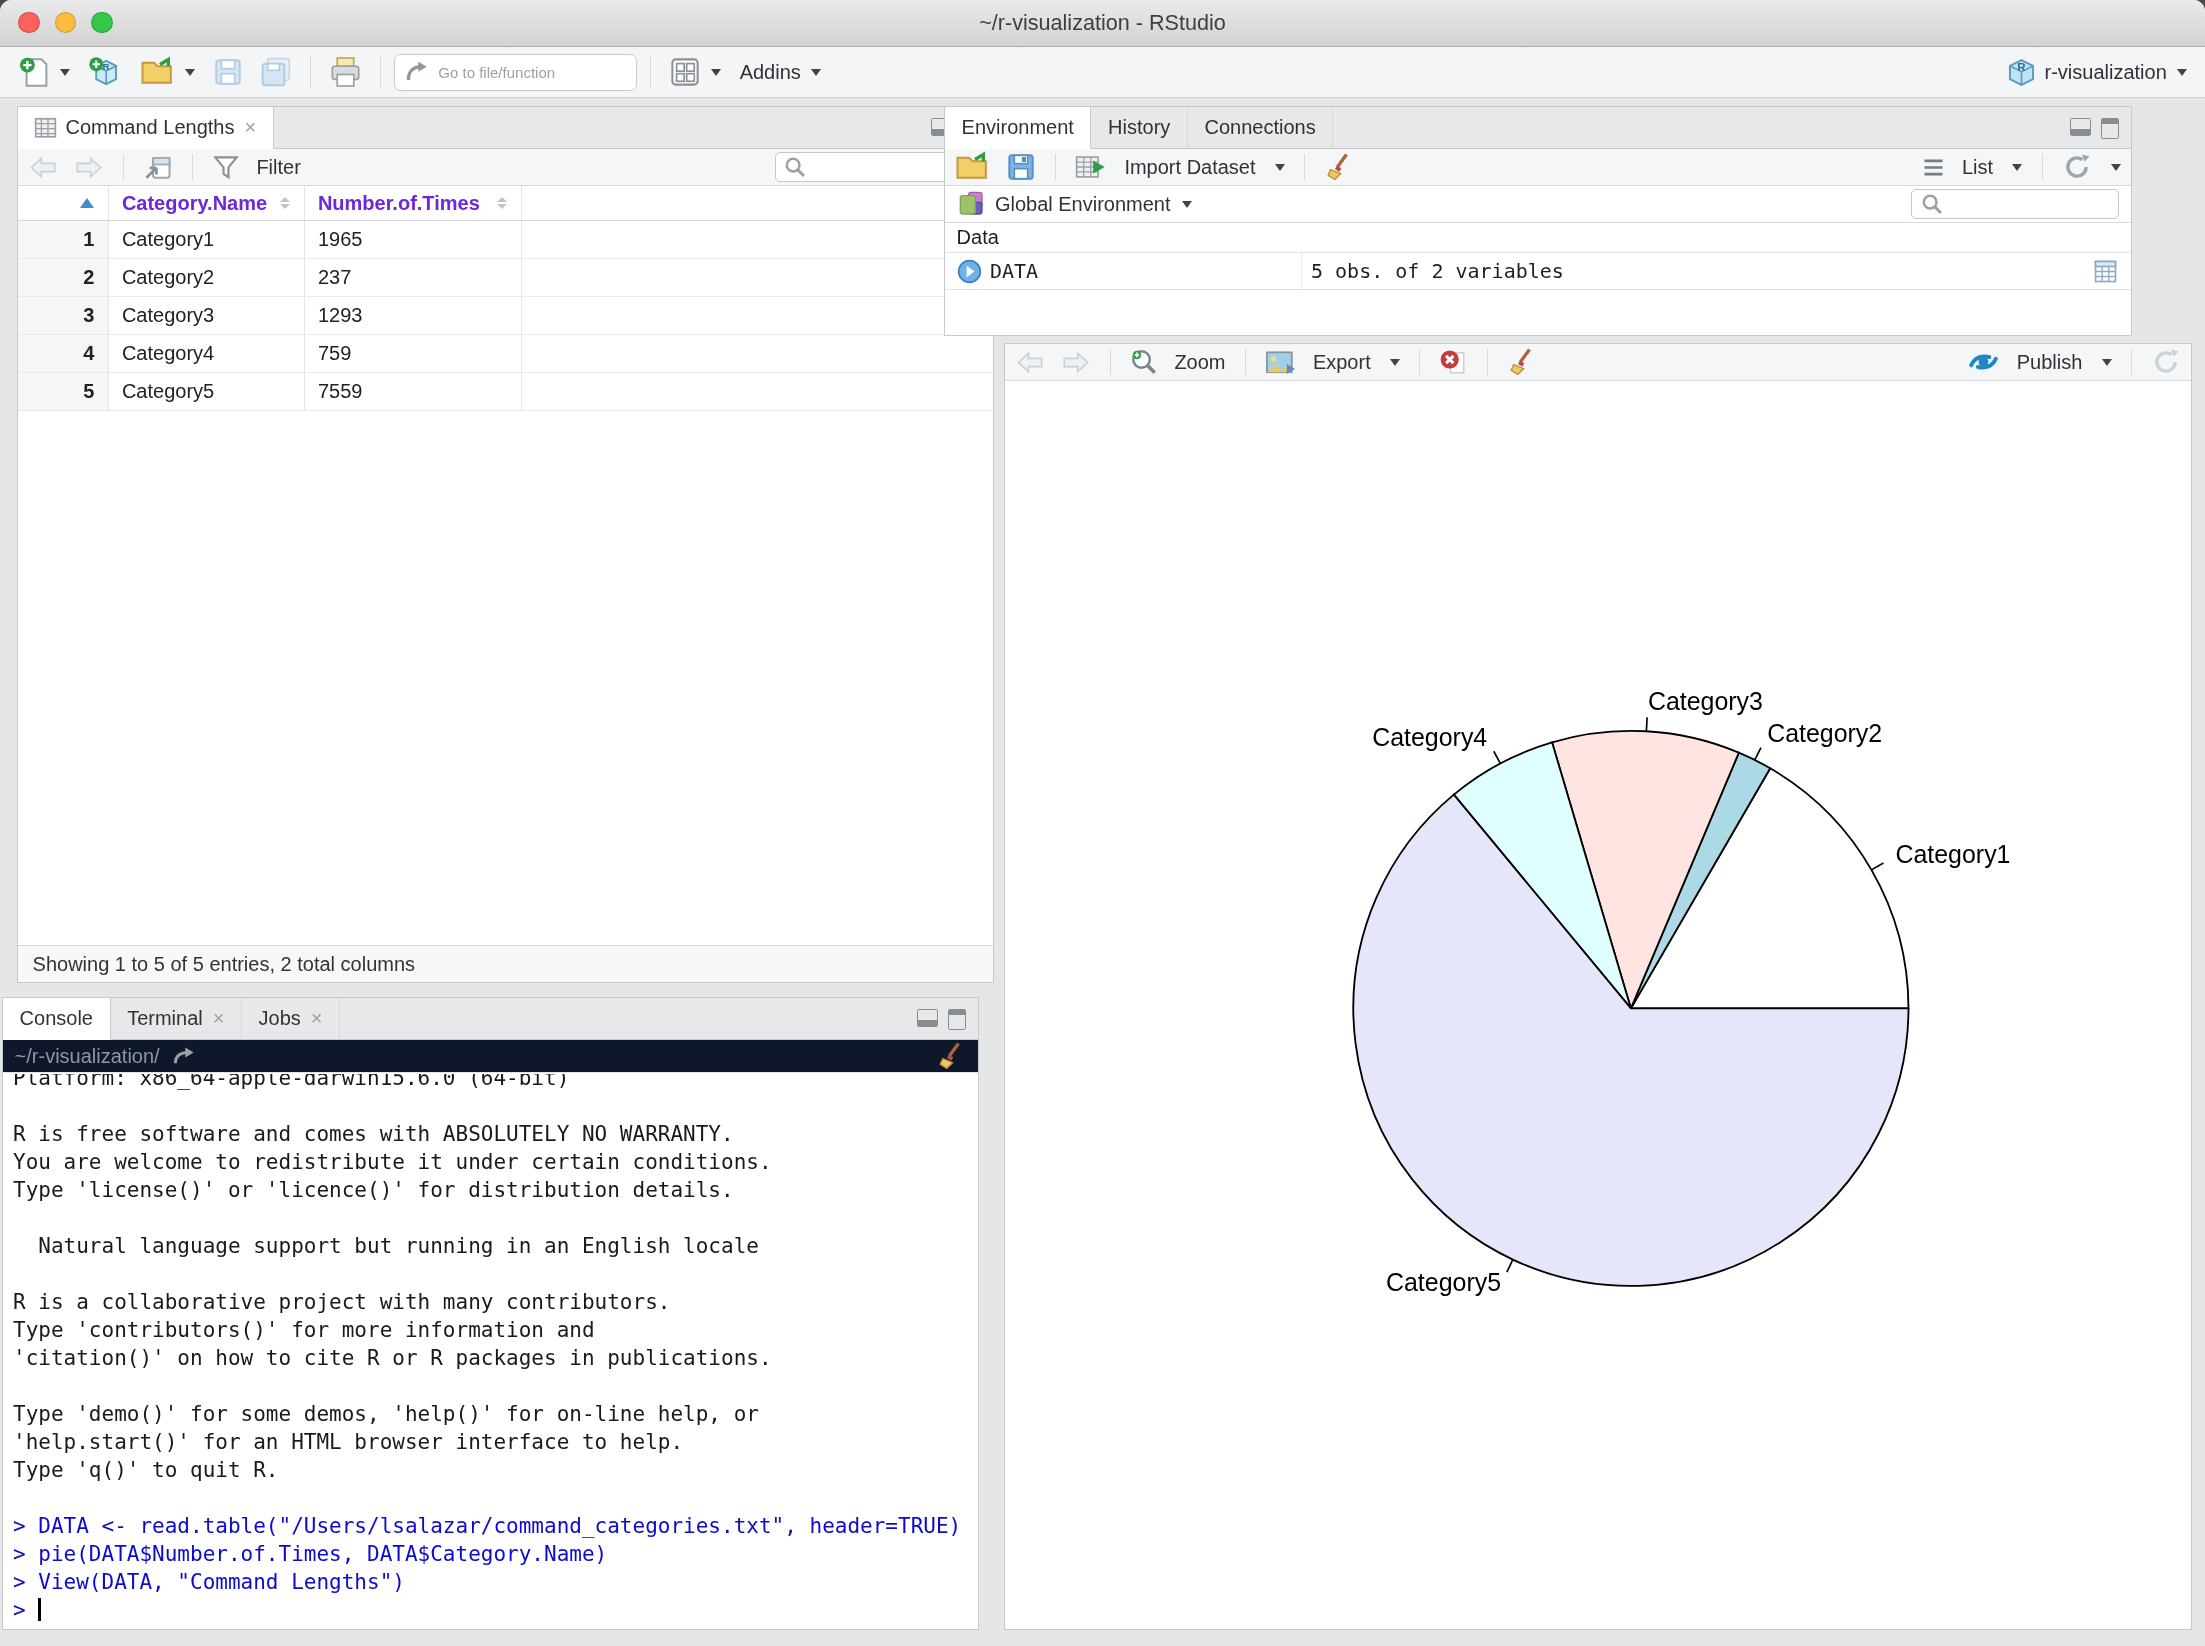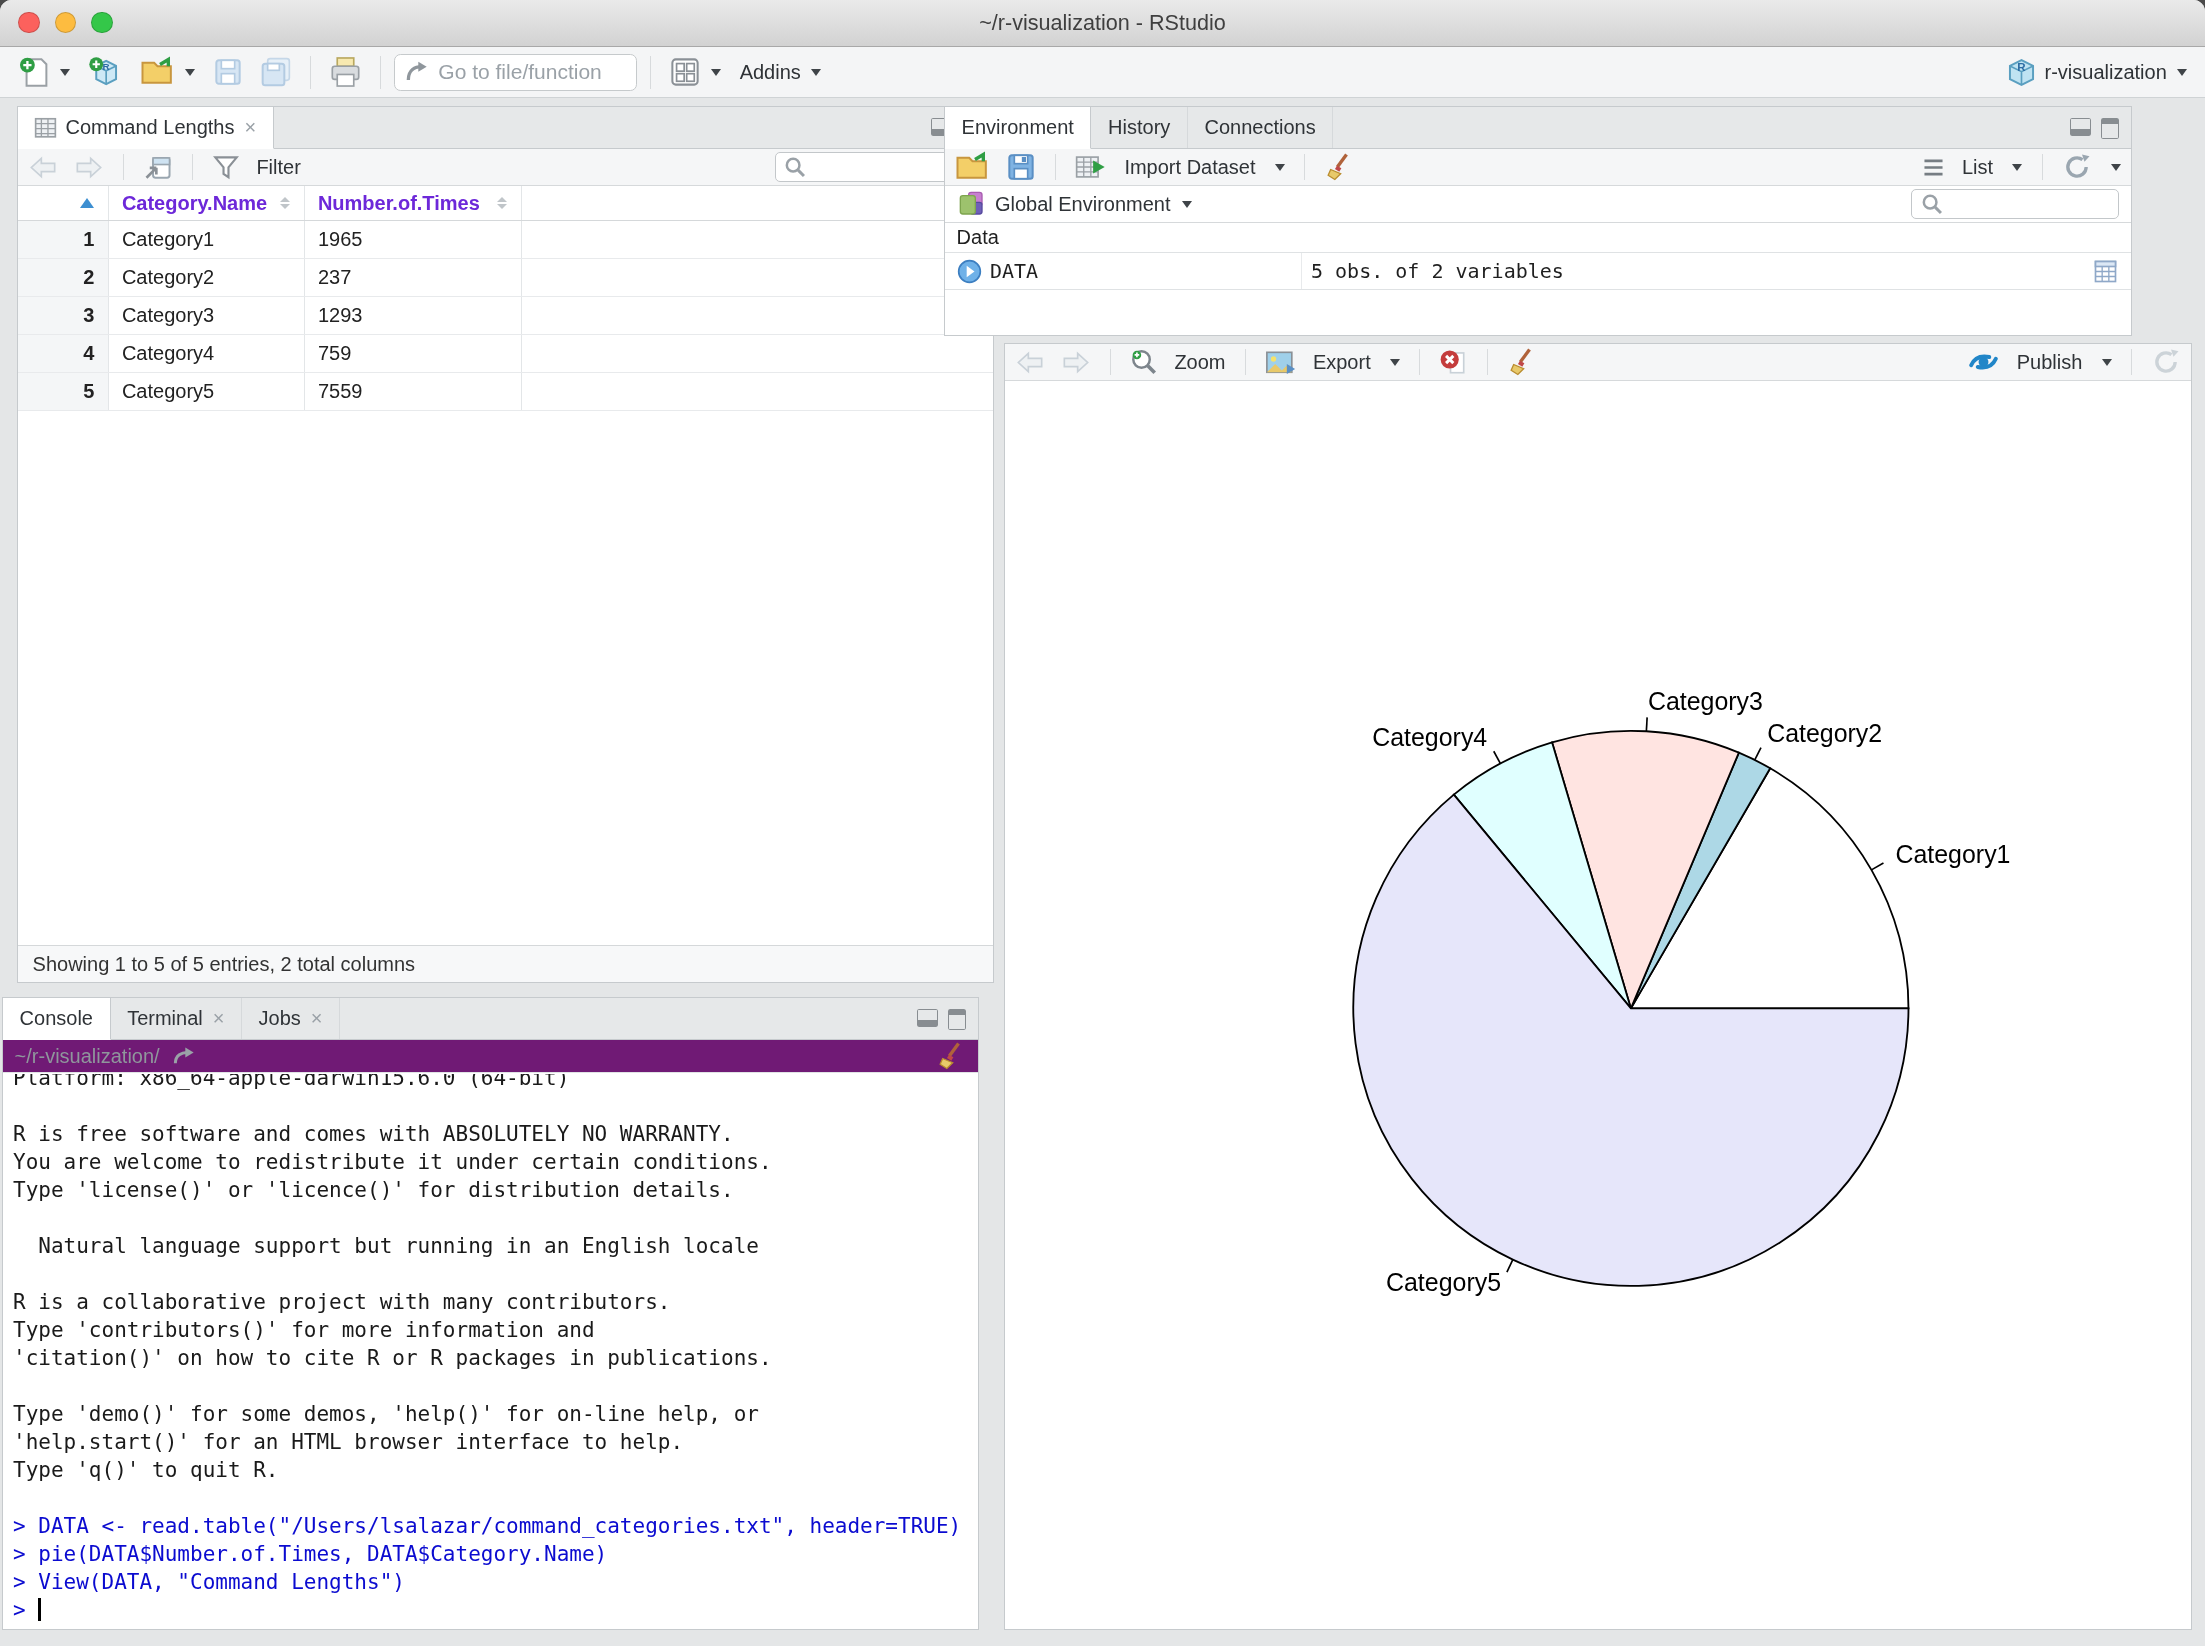--- a/index.html
+++ b/index.html
@@ -18,21 +18,21 @@
 
   
   .main-toolbar { position:absolute; left:0; top:47px; width:100%; height:51px; background:#f4f5f6;
     border-bottom:0.8px solid #cfd3d5; display:flex; align-items:center; padding:0 13.3px; gap:8.3px; }
   .tb-sep { width:0.8px; height:33px; background:#d7dadc; margin:0 5px; }
   .tb-btn { display:flex; align-items:center; gap:6.6px; padding:3.3px 5px; border-radius:5px; color:#2e3236; font-size:20px; }
   .caret { width:0; height:0; border-left:7.5px solid transparent; border-right:7.5px solid transparent; border-top:9.1px solid #3f4448; margin-left:3.3px; }
   .caret.sm { border-left-width:5.8px; border-right-width:5.8px; border-top-width:7.5px; }
   .goto-box { display:flex; align-items:center; gap:8.3px; width:243px; height:37px; background:#fff;
     border:0.8px solid #c6cacc; border-radius:6.6px; padding:0 10px; }
-  .goto-box input { border:none; outline:none; font-size:21px; color:#444; width:100%; background:transparent; font-family:"Liberation Sans",sans-serif; }
+  .goto-box input { border:none; outline:none; font-size:15px; color:#444; width:100%; background:transparent; font-family:"Liberation Sans",sans-serif; }
   .goto-box input::placeholder { color:#9aa1a7; }
   .spacer { flex:1; }
 
   
   .pane { position:absolute; background:#fff; border:0.8px solid #c6cacd; }
   .tabstrip { position:relative; height:42px; background:#e6e8e9; border-bottom:0.8px solid #c6cacd; display:flex; }
   .tab { display:flex; align-items:center; gap:8.3px; padding:0 16.6px; font-size:20px; color:#2f3337; border-right:0.8px solid #d6d9db; }
   .tab.active { background:#fff; border-right:0.8px solid #c6cacd; border-left:0.8px solid #c6cacd; margin-bottom:-0.8px; border-bottom:0.8px solid #fff; }
   .tab.active:first-child { border-left:none; }
   .tab .x { color:#9aa1a7; font-size:20px; margin-left:1.7px; }
@@ -56,21 +56,21 @@
   .dv-num { justify-content:flex-end; background:#f4f6f7; font-weight:bold; }
   .sort-asc { width:0; height:0; border-left:7.5px solid transparent; border-right:7.5px solid transparent; border-bottom:10px solid #3d8fd1; margin-left:auto; }
   .mini-sort { display:flex; flex-direction:column; gap:2.5px; margin-left:auto; }
   .mini-sort i { width:0; height:0; border-left:5px solid transparent; border-right:5px solid transparent; display:block; }
   .mini-sort .up { border-bottom:5.8px solid #c0c5c9; }
   .mini-sort .dn { border-top:5.8px solid #c0c5c9; }
   .dv-status { position:absolute; left:0; right:0; bottom:0; height:37px; background:#f7f8f9; border-top:0.8px solid #d5d8da;
     display:flex; align-items:center; padding:0 15px; font-size:20px; color:#333; }
 
   
-  .console-sub { height:33px; background:#701a75; border-bottom:0.8px solid #e0e3e5; display:flex; align-items:center; gap:12px; padding:0 11.6px; color:#8f969c; font-size:20px; }
+  .console-sub { height:33px; background:#0f172a; border-bottom:0.8px solid #e0e3e5; display:flex; align-items:center; gap:12px; padding:0 11.6px; color:#8f969c; font-size:20px; }
   .console-body { position:absolute; left:0; right:0; top:76px; bottom:0; overflow:hidden;
     font-family:"DejaVu Sans Mono",monospace; font-size:21px; line-height:28px; color:#1a1a1a; padding-left:10px; background:#fff; }
   .console-inner { margin-top:-10px; white-space:pre; }
   .cursor { display:inline-block; width:2.5px; height:23px; background:#000; vertical-align:-4.2px; }
 
   
   .env-scope { height:37px; border-bottom:0.8px solid #d6d9db; display:flex; align-items:center; gap:8.3px; padding:0 11.6px; }
   .env-section { height:30px; display:flex; align-items:center; padding:0 11.6px; font-size:20px; color:#1f1f1f; border-bottom:0.8px solid #dfe2e4; }
   .env-row { height:37px; display:flex; align-items:center; border-bottom:0.8px solid #dfe2e4; font-family:"DejaVu Sans Mono",monospace; font-size:20px; color:#1f1f1f; position:relative; }
   .env-row .vdiv { position:absolute; left:356px; top:0; bottom:0; width:0.8px; background:#e8eaec; }

